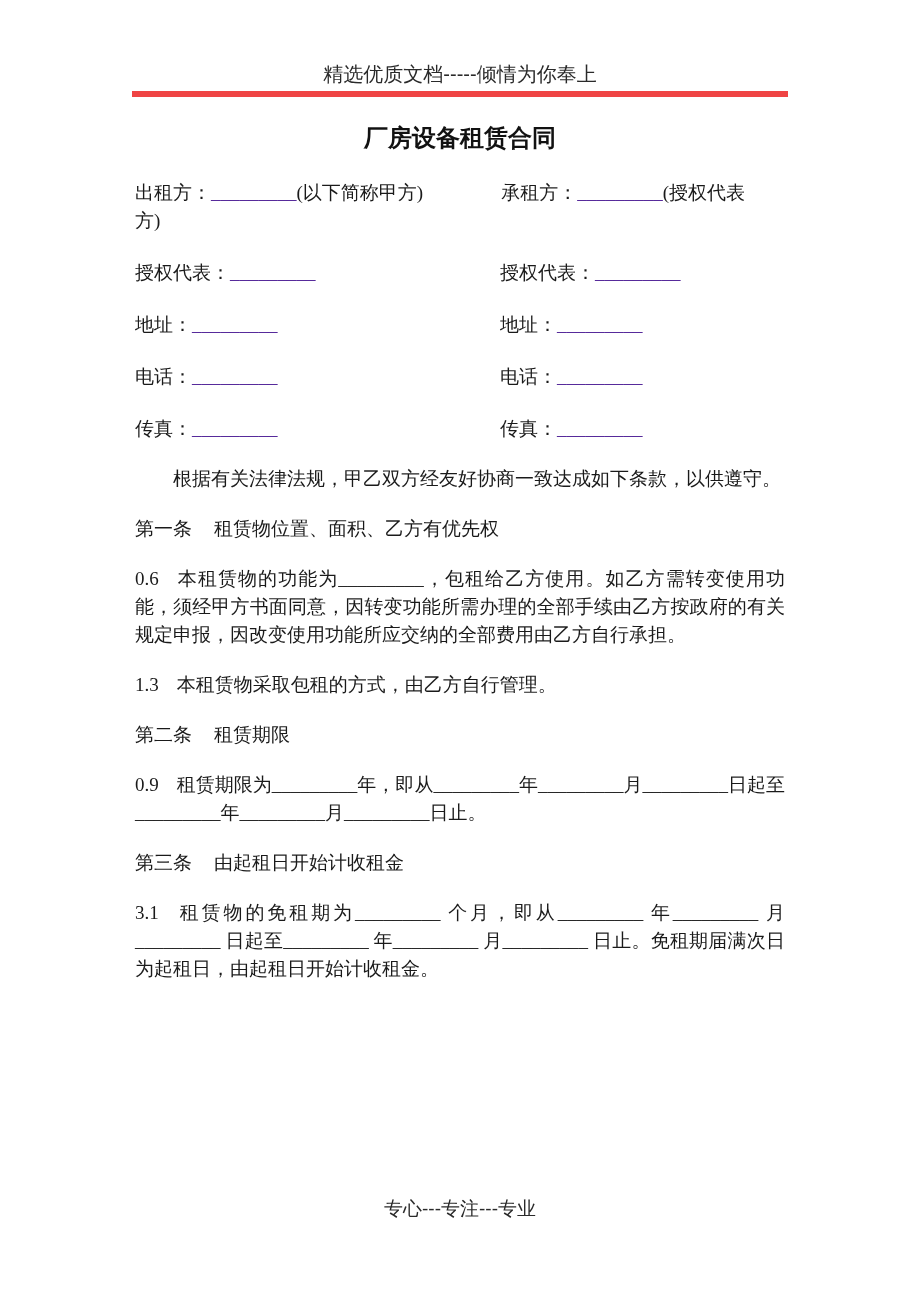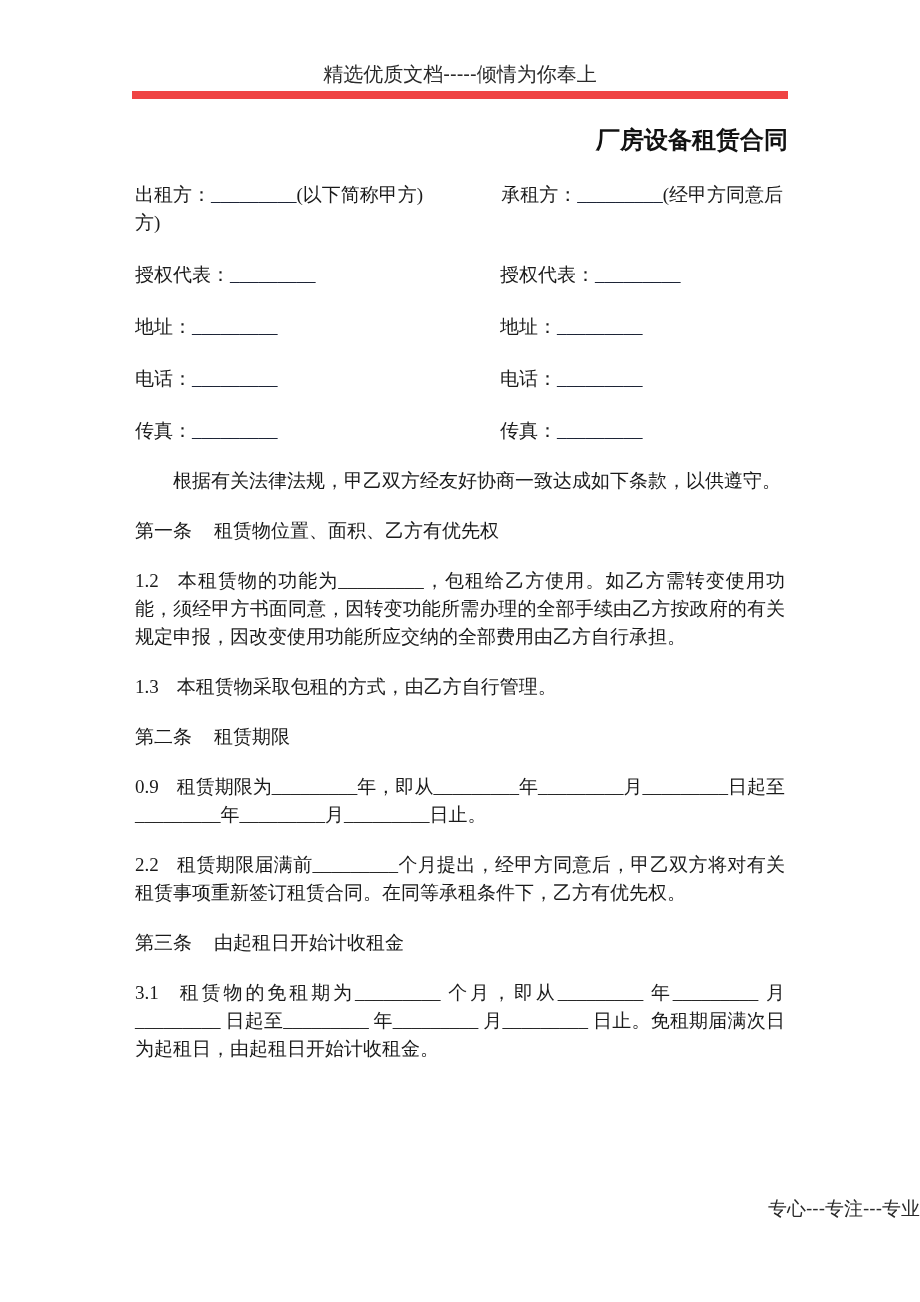--- a/index.html
+++ b/index.html
@@ -17,69 +17,69 @@
     padding-top:62px;
   }
   .doc-header{
     margin:0 132px;
     text-align:center;
     font-family:"Liberation Sans","DejaVu Sans",sans-serif;
     font-size:20px;
     line-height:24px;
     color:#2a2a2a;
     padding-bottom:5px;
-    border-bottom:8px solid #ef4444;
+    border-bottom:6px solid #ef4444;
   }
   .doc-title{
     margin:26px 132px 0;
-    text-align:right;
+    text-align:center;
     font-family:"Liberation Sans","DejaVu Sans",sans-serif;
     font-size:24px;
     line-height:30px;
     font-weight:bold;
     color:#111;
   }
   .content{margin:0 135px;width:650px;}
   .parties-line{margin:0;line-height:28px;}
   .parties-line.first{margin-top:26px;}
-  .blank{color:#0f172a;letter-spacing:0;}
+  .blank{color:#4c1d95;letter-spacing:0;}
   .col-gap{display:inline-block;width:78px;}
   .pair-row{display:flex;margin-top:24px;line-height:28px;}
   .pair-cell-left{width:365px;flex:0 0 365px;}
   .pair-cell-right{flex:1;}
   .preamble{margin:22px 0 8px;text-indent:2em;text-align:justify;}
   .sec-heading{margin:22px 0 0;}
   .sec-heading .cnum{margin-right:22px;}
   .clause{margin:22px 0 0;text-align:justify;}
   .clause .cnum{margin-right:18px;}
   .doc-footer{
     position:absolute;
     left:0;top:1196px;width:100%;
-    text-align:right;
+    text-align:center;
     font-family:"Liberation Sans","DejaVu Sans",sans-serif;
     font-size:19px;
     line-height:26px;
     color:#2a2a2a;
   }
 </style>
 </head>
 <body>
 
 <div class="page">
 
   <div class="doc-header">
     <span>精选优质文档-----倾情为你奉上</span>
   </div>
 
   <div class="doc-title">厂房设备租赁合同</div>
 
   <div class="content">
 
     <div class="parties-line first">
-      <span>出租方：</span><span class="blank">_________</span><span>(以下简称甲方)</span><span class="col-gap"></span><span>承租方：</span><span class="blank">_________</span><span>(经甲方同意后</span>
+      <span>出租方：</span><span class="blank">_________</span><span>(以下简称甲方)</span><span class="col-gap"></span><span>承租方：</span><span class="blank">_________</span><span>(授权代表</span>
     </div>
     <div class="parties-line">方)</div>
 
     <div class="pair-row">
       <div class="pair-cell-left">
         <span>授权代表：</span><span class="blank">_________</span>
       </div>
       <div class="pair-cell-right">
         <span>授权代表：</span><span class="blank">_________</span>
       </div>
@@ -111,34 +111,31 @@
         <span>传真：</span><span class="blank">_________</span>
       </div>
     </div>
 
     <p class="preamble">根据有关法律法规，甲乙双方经友好协商一致达成如下条款，以供遵守。</p>
 
     <p class="sec-heading">
       <span class="cnum">第一条</span><span>租赁物位置、面积、乙方有优先权</span>
     </p>
     <p class="clause">
-      <span class="cnum">1.2</span><span>本租赁物的功能为_________，包租给乙方使用。如乙方需转变使用功能，须经甲方书面同意，因转变功能所需办理的全部手续由乙方按政府的有关规定申报，因改变使用功能所应交纳的全部费用由乙方自行承担。</span>
+      <span class="cnum">0.6</span><span>本租赁物的功能为_________，包租给乙方使用。如乙方需转变使用功能，须经甲方书面同意，因转变功能所需办理的全部手续由乙方按政府的有关规定申报，因改变使用功能所应交纳的全部费用由乙方自行承担。</span>
     </p>
     <p class="clause">
       <span class="cnum">1.3</span><span>本租赁物采取包租的方式，由乙方自行管理。</span>
     </p>
 
     <p class="sec-heading">
       <span class="cnum">第二条</span><span>租赁期限</span>
     </p>
     <p class="clause">
       <span class="cnum">0.9</span><span>租赁期限为_________年，即从_________年_________月_________日起至_________年_________月_________日止。</span>
-    </p>
-    <p class="clause">
-      <span class="cnum">2.2</span><span>租赁期限届满前_________个月提出，经甲方同意后，甲乙双方将对有关租赁事项重新签订租赁合同。在同等承租条件下，乙方有优先权。</span>
     </p>
 
     <p class="sec-heading">
       <span class="cnum">第三条</span><span>由起租日开始计收租金</span>
     </p>
     <p class="clause">
       <span class="cnum">3.1</span><span>租赁物的免租期为_________ 个月，即从_________ 年_________ 月_________ 日起至_________ 年_________ 月_________ 日止。免租期届满次日为起租日，由起租日开始计收租金。</span>
     </p>
 
   </div>

